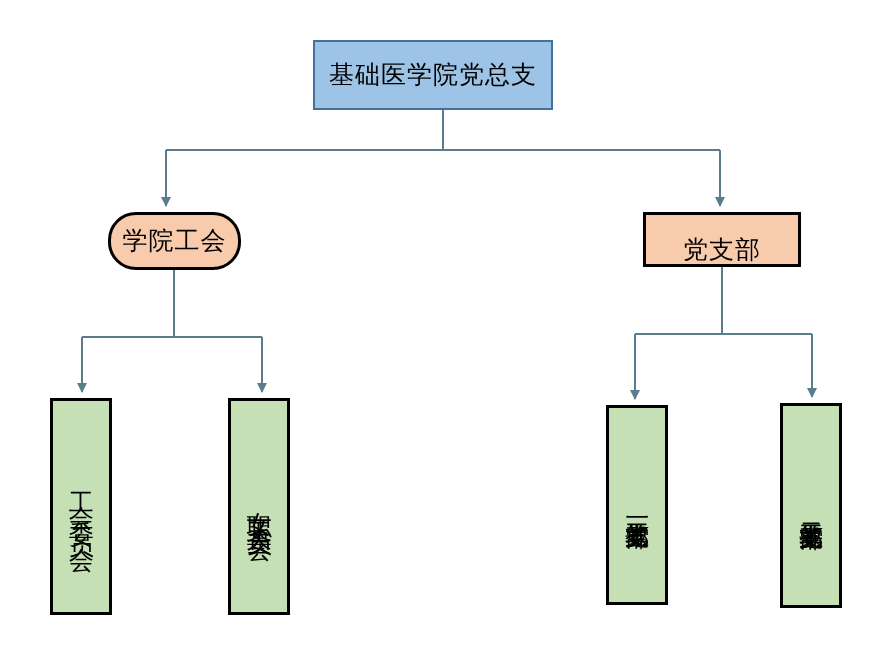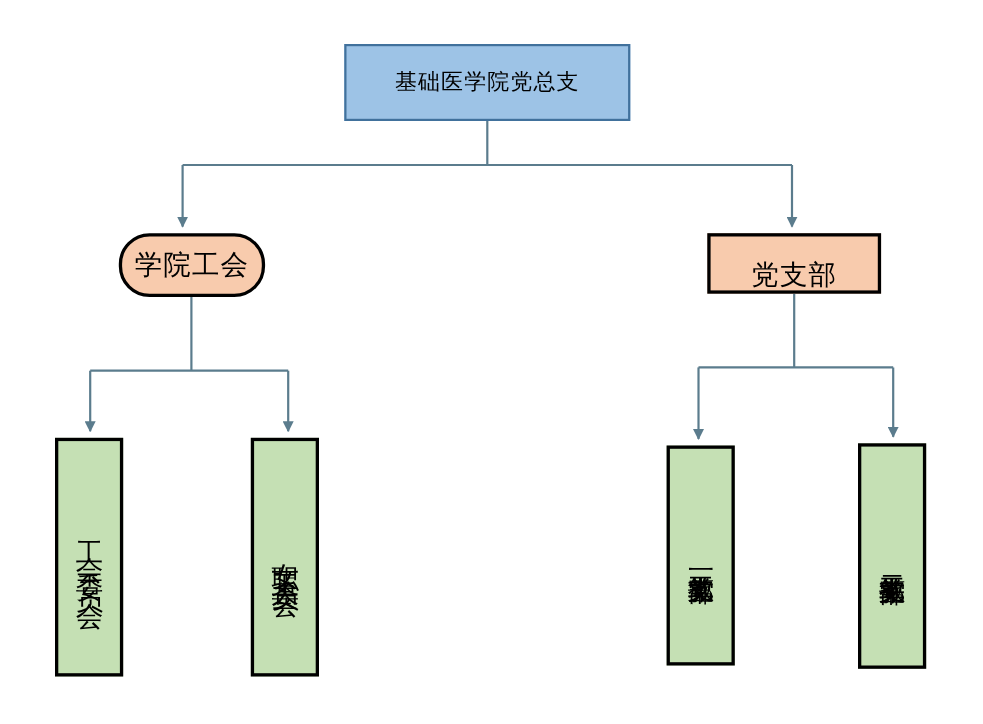--- a/index.html
+++ b/index.html
@@ -21,25 +21,25 @@
     display: flex;
     align-items: center;
     justify-content: center;
     color: #000000;
     line-height: 1.18;
   }
   
   .node-root {
     left: 313px;
     top: 40px;
-    width: 260px;
+    width: 240px;
     height: 70px;
     background: #9DC3E6;
     border: 2px solid #41719C;
-    font-size: 20px;
+    font-size: 25px;
     letter-spacing: 1px;
   }
   
   .node-l1 {
     background: #F8CBAD;
     border: 3px solid #000000;
     font-size: 25px;
     letter-spacing: 1px;
   }
   .node-union {

